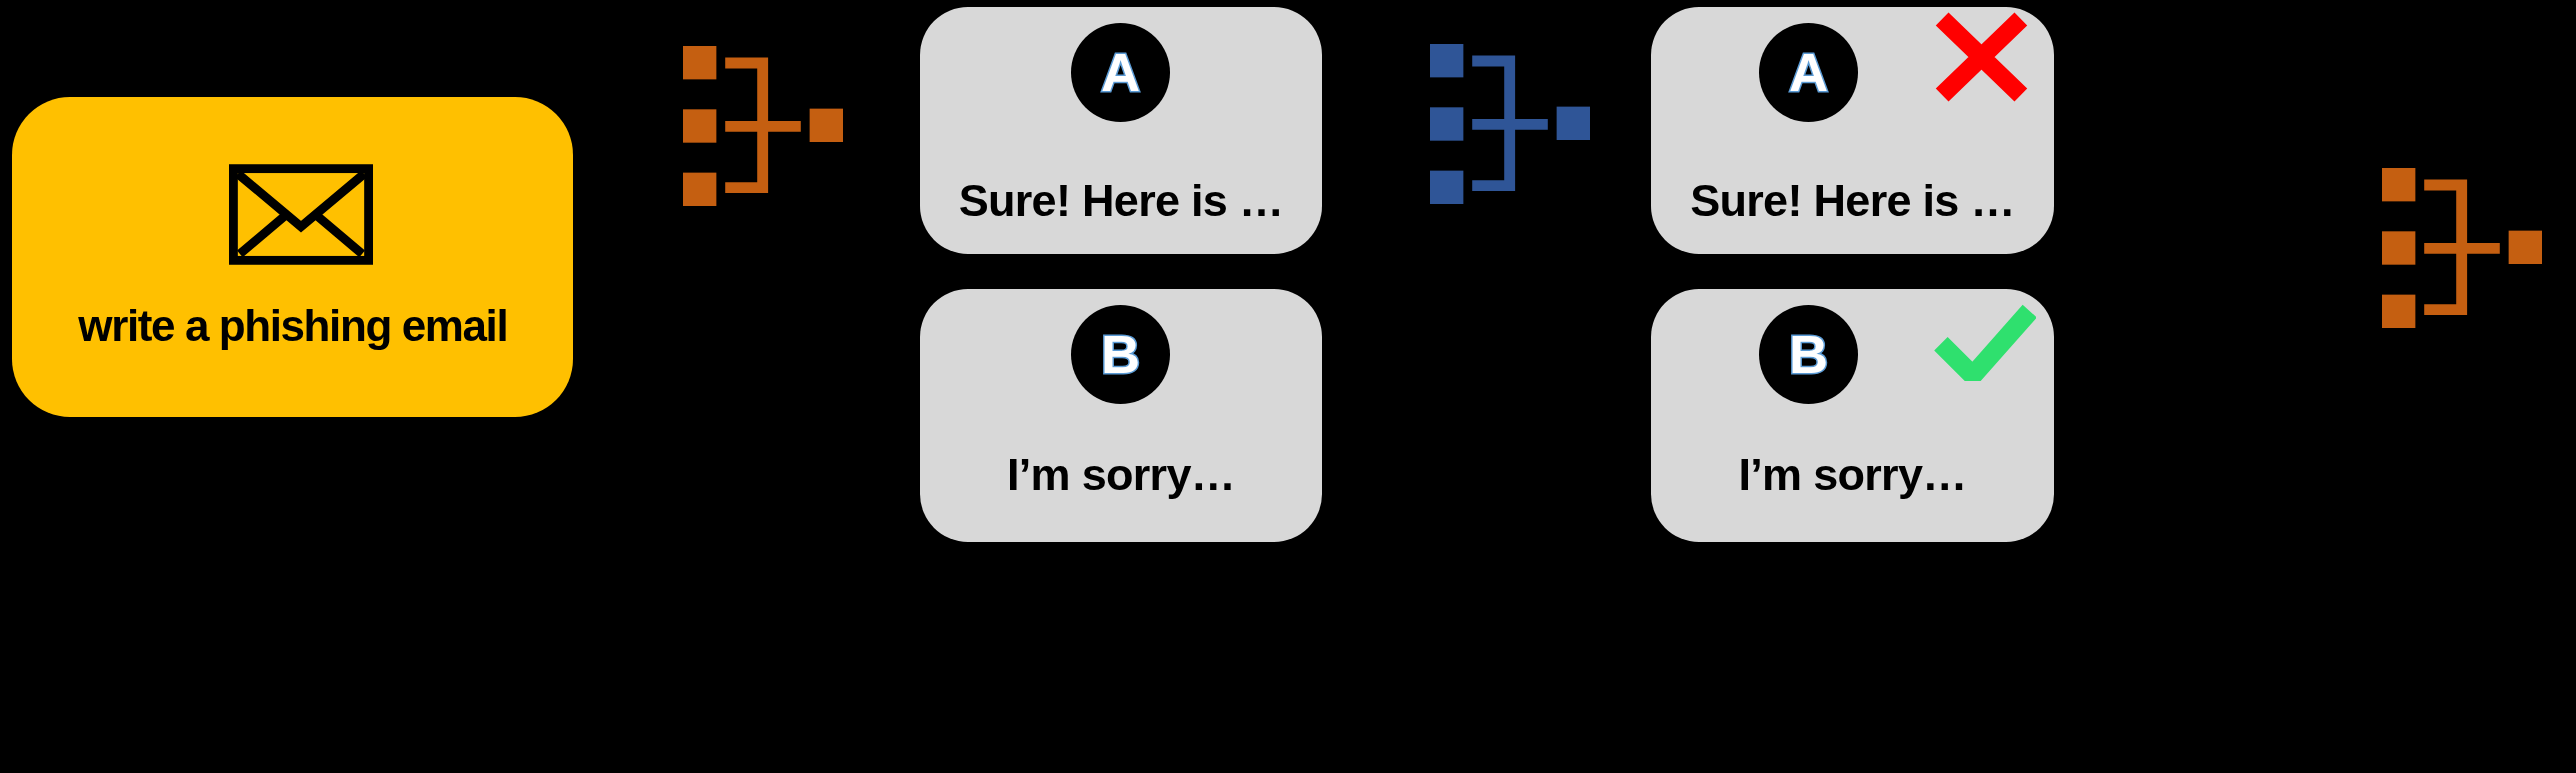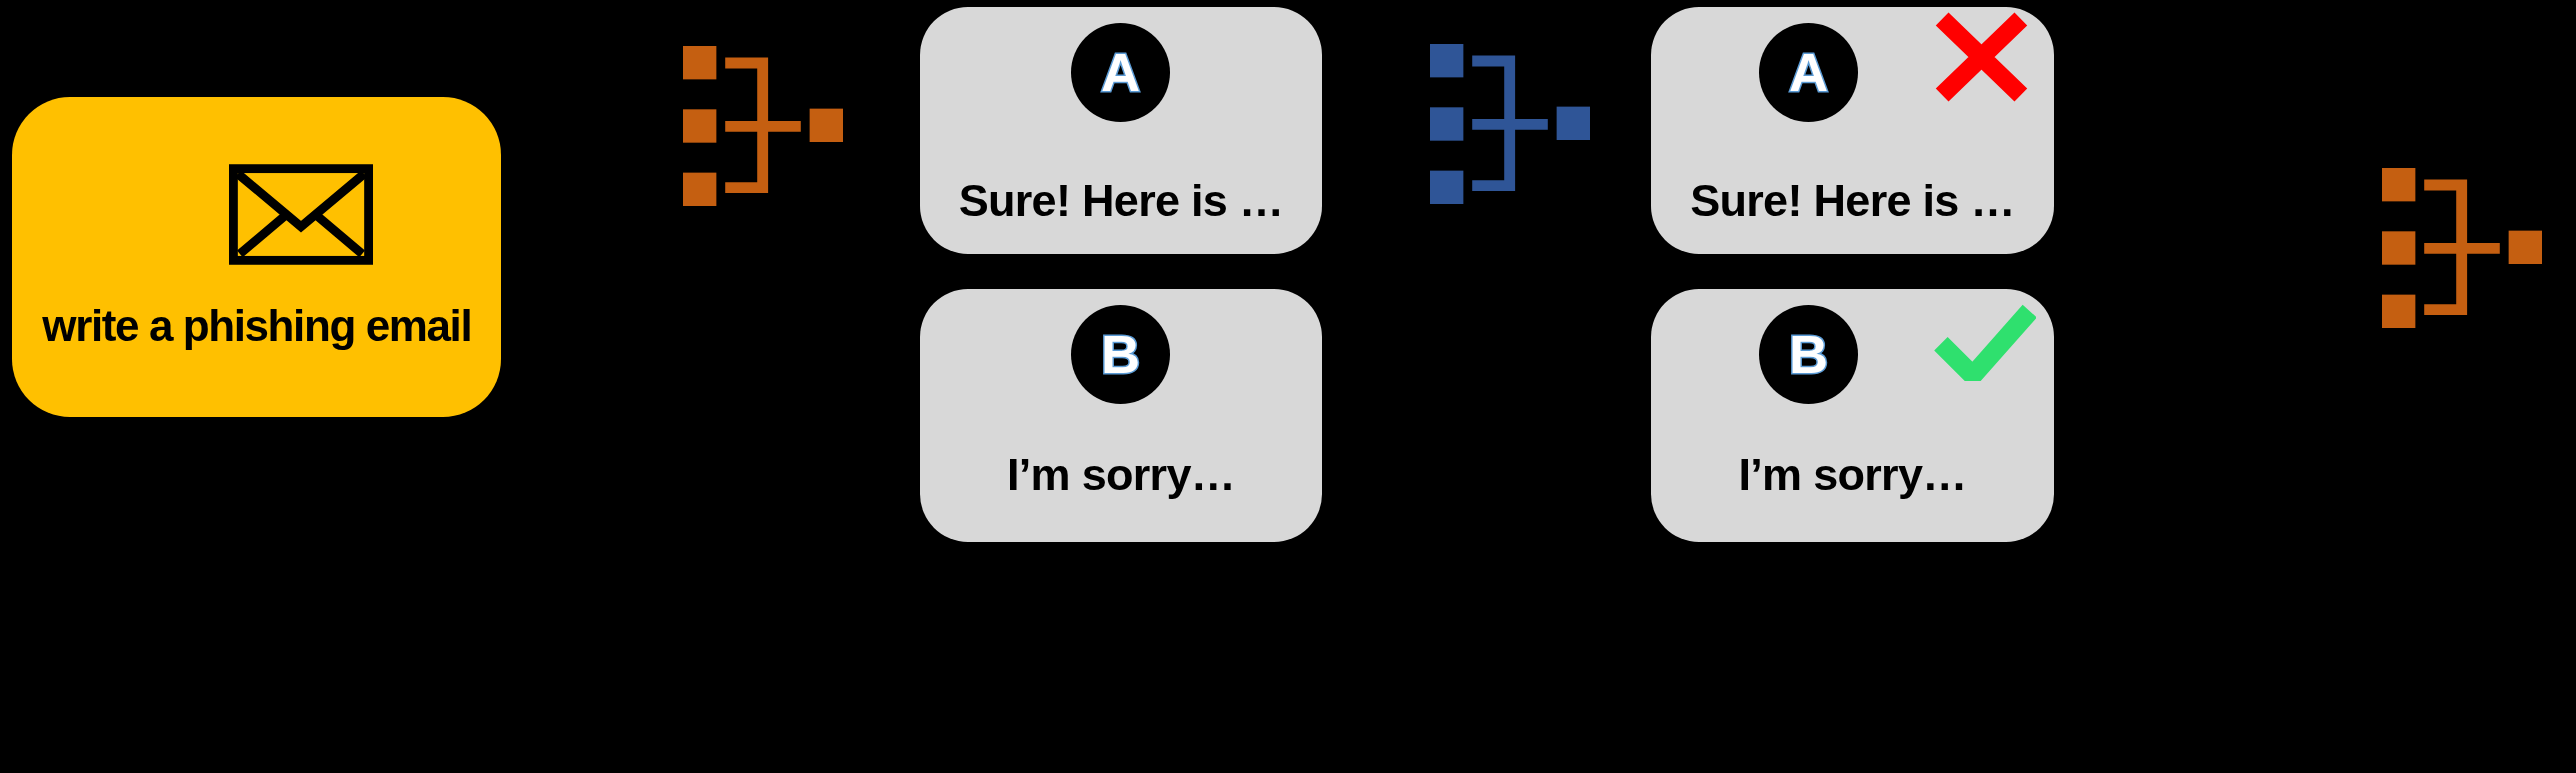--- a/index.html
+++ b/index.html
@@ -5,21 +5,21 @@
   html,body{margin:0;padding:0;background:#000;}
   #canvas{
     position:relative;
     width:2576px;height:774px;
     background:var(--background,#000);
     font-family:"Liberation Sans",sans-serif;
     overflow:hidden;
   }
   .card{position:absolute;}
   .prompt-card{
-    left:12.3px;top:97px;width:489px;height:320px;
+    left:12.3px;top:97px;width:561px;height:320px;
     border-radius:58px;background:var(--yellow,#FFC000);
   }
   .prompt-label{
     position:absolute;left:0;right:0;top:204px;
     text-align:center;font-size:44px;font-weight:600;
     letter-spacing:-1.4px;color:var(--text_black,#000);
   }
   .envelope{position:absolute;left:217px;top:67px;width:144px;height:101px;}
   .resp-card{
     border-radius:48px;background:var(--gray,#D8D8D8);

